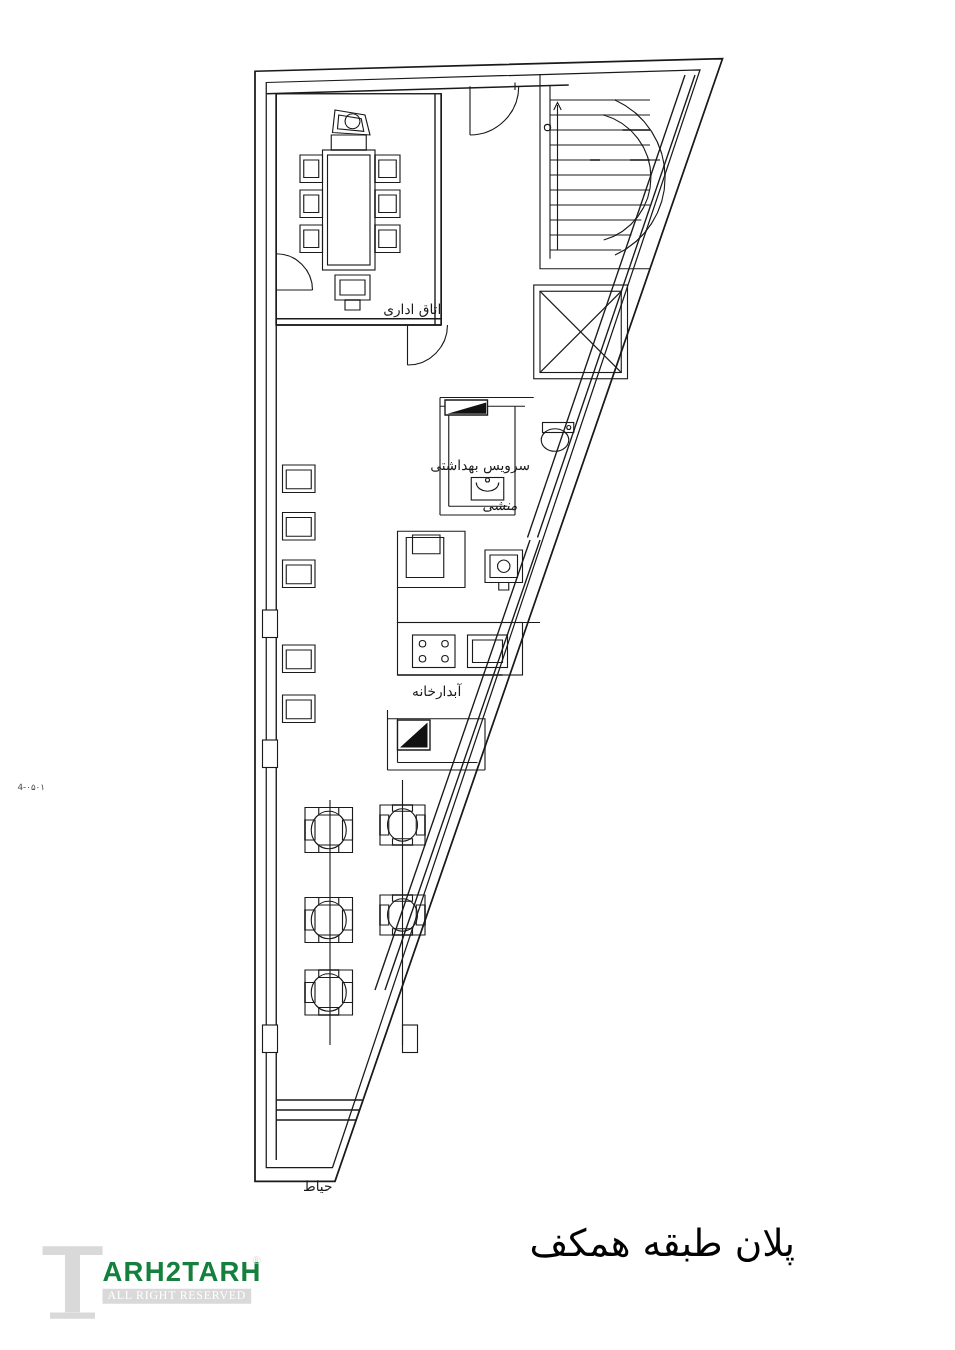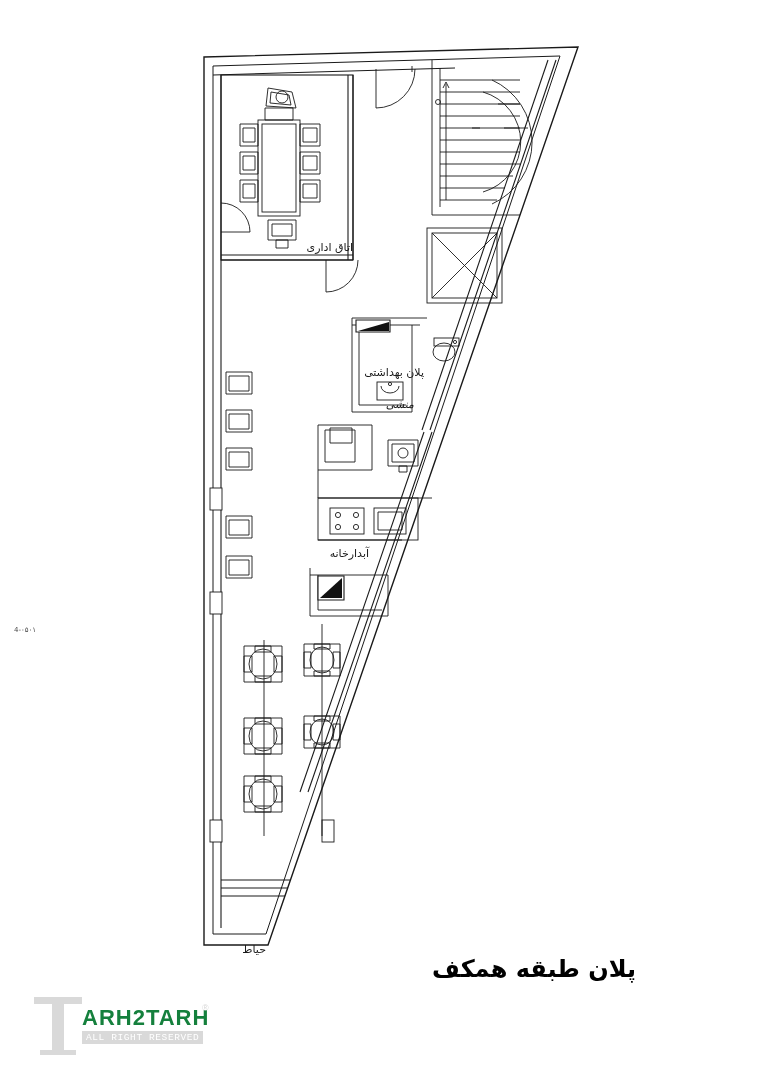--- a/index.html
+++ b/index.html
@@ -29,24 +29,24 @@
     position: absolute;
     font-family: "DejaVu Sans", sans-serif;
     font-size: 11px;
     color: #1a1a1a;
     white-space: nowrap;
     direction: rtl;
   }
   .plan-title {
     position: absolute;
     right: 128px;
-    top: 955px;
+    top: 978px;
     font-family: "DejaVu Sans", sans-serif;
-    font-size: 24px;
-    font-weight: bold;
+    font-size: 30px;
+    font-weight: normal;
     color: #000000;
     direction: rtl;
     white-space: nowrap;
     letter-spacing: 0px;
   }
   .side-code {
     position: absolute;
     left: 14px;
     top: 626px;
     font-size: 7px;
@@ -86,21 +86,21 @@
     top: 8px;
     font-family: "Liberation Sans", sans-serif;
     font-size: 9px;
     color: #d9d9d9;
     direction: ltr;
   }
   .logo-sub {
     position: absolute;
     left: 52px;
     top: 36px;
-    font-family: Liberation Mono, monospace;
+    font-family: Liberation Serif, serif;
     font-size: 9.5px;
     letter-spacing: 0.6px;
     color: #ffffff;
     background: #d9d9d9;
     padding: 1px 4px 1px 4px;
     direction: ltr;
   }
 </style>
 </head>
 <body>
@@ -344,21 +344,21 @@
         <path d="M221,880 L290,880"></path>
         <path d="M221,888 L288,888"></path>
         <path d="M221,896 L285,896"></path>
       </g>
 
     </g>
   </svg>
 
   <div class="room-label" style="right:411px; top:241px;">اتاق اداری</div>
 
-  <div class="room-label" style="right:340px; top:366px;">پلان بهداشتی</div>
+  <div class="room-label" style="right:340px; top:366px;">سرویس بهداشتی</div>
 
   <div class="room-label" style="right:350px; top:398px;font-style:italic;">منشی</div>
 
   <div class="room-label" style="right:395px; top:547px;">آبدارخانه</div>
 
   <div class="room-label" style="right:498px; top:927px;margin-top:16px;">حیاط</div>
 
   <div class="plan-title">پلان طبقه همکف</div>
 
   <div class="side-code">4-۰۵۰۱</div>

